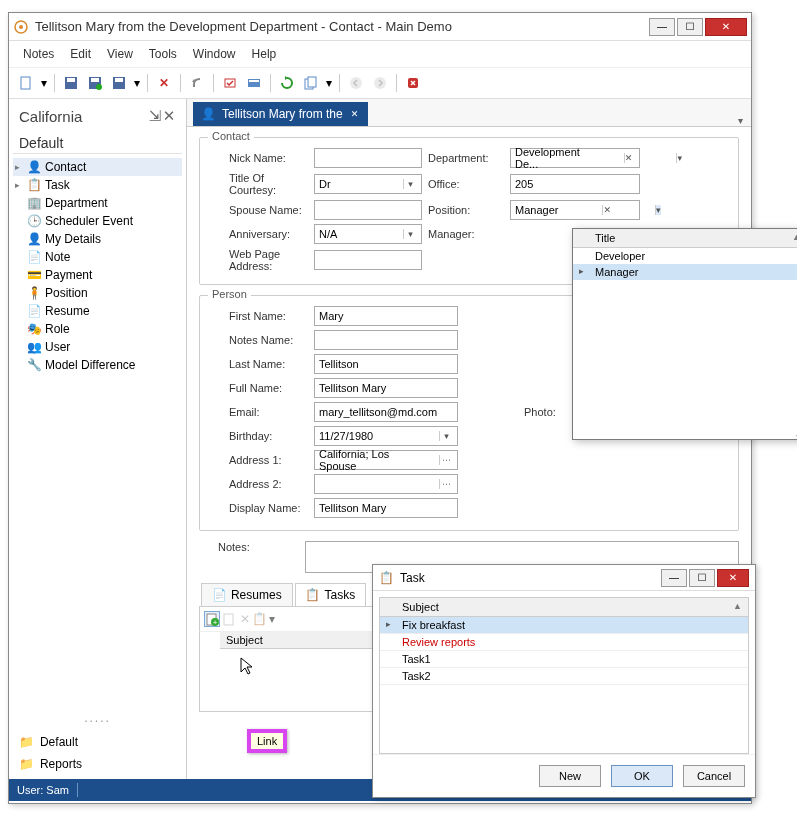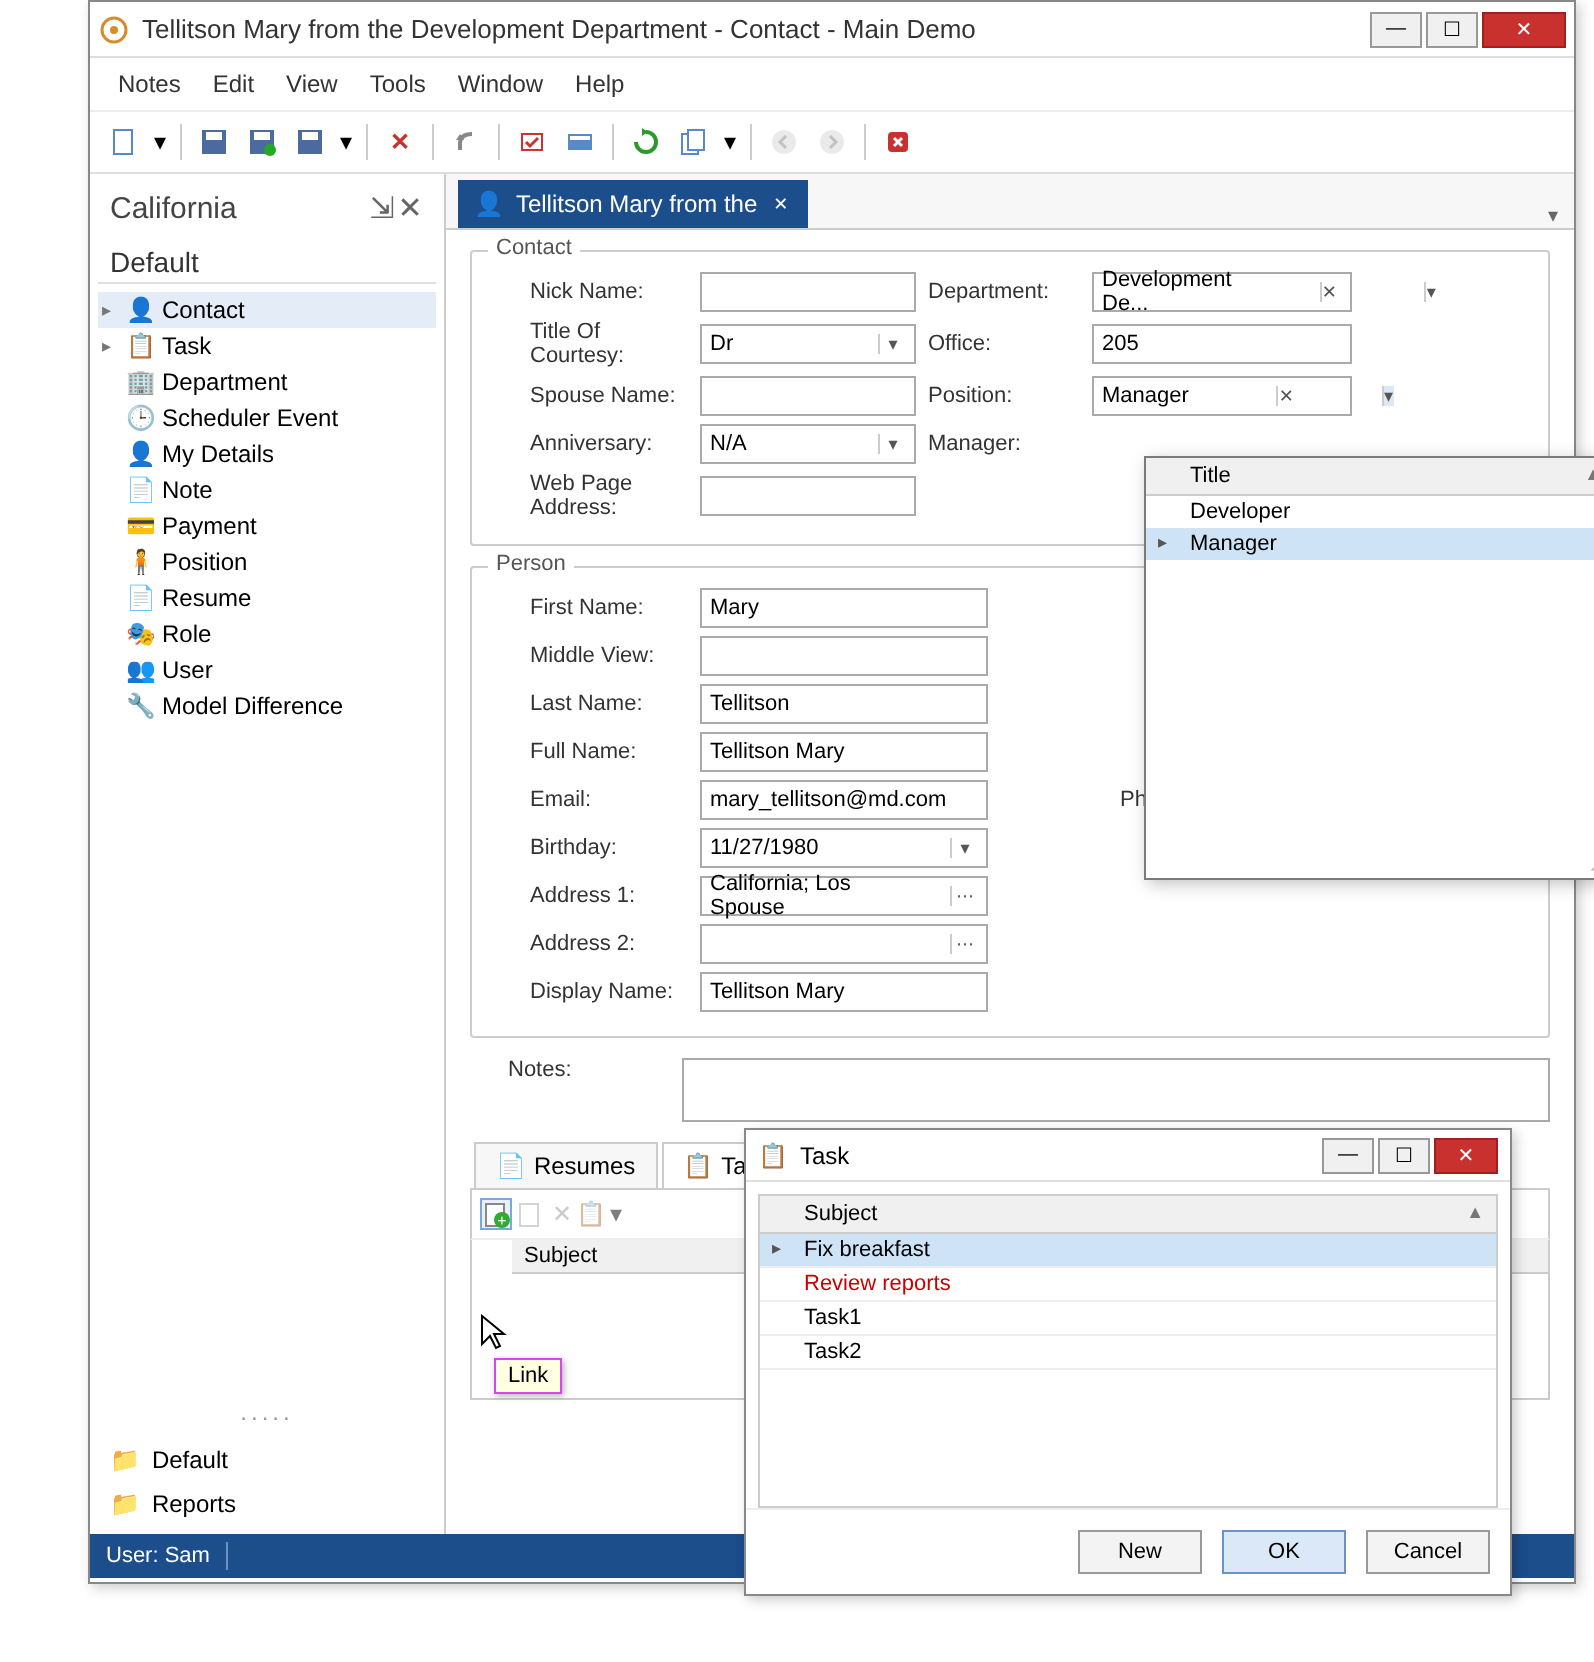--- a/index.html
+++ b/index.html
@@ -1,18 +1,18 @@
 <!DOCTYPE html>
 <html><head>
 <meta charset="utf-8">
 <style>
 * { box-sizing: border-box; margin: 0; padding: 0; }
 body { font-family: "Segoe UI", Tahoma, sans-serif; font-size: 12px; background: #fff; width: 797px; height: 831px; position: relative; overflow: hidden; }
 .window { position: absolute; border: 1px solid #888; background: #fff; box-shadow: 2px 2px 6px rgba(0,0,0,0.2); }
-.main-window { left: 8px; top: 0; width: 744px; height: 792px; margin-left: 36px; }
+.main-window { left: 8px; top: 12px; width: 744px; height: 792px; }
 .titlebar { height: 28px; display: flex; align-items: center; padding: 0 4px; background: #fff; border-bottom: 1px solid #ddd; }
 .titlebar .icon { width: 16px; height: 16px; margin-right: 6px; }
 .titlebar .title { flex: 1; font-size: 13px; color: #333; }
 .win-btns { display: flex; gap: 2px; }
 .win-btn { width: 26px; height: 18px; display: flex; align-items: center; justify-content: center; font-size: 10px; border: 1px solid #999; background: #f0f0f0; cursor: pointer; }
 .win-btn.close { background: #c8312d; color: #fff; border-color: #a02020; width: 42px; }
 .win-btn.close-sm { background: #c8312d; color: #fff; border-color: #a02020; width: 32px; }
 .menubar { display: flex; gap: 4px; padding: 4px 8px; border-bottom: 1px solid #eee; }
 .menubar span { padding: 2px 6px; cursor: pointer; color: #333; }
 .toolbar { display: flex; gap: 2px; padding: 4px 6px; border-bottom: 1px solid #ddd; align-items: center; }
@@ -69,21 +69,21 @@
 .task-titlebar { height: 26px; display: flex; align-items: center; padding: 0 6px; border-bottom: 1px solid #ddd; }
 .task-grid .gh { background: #f0f0f0; padding: 3px 8px 3px 22px; border-bottom: 1px solid #ccc; font-size: 11px; position: relative; }
 .task-grid .gh .up { position: absolute; right: 6px; font-size: 9px; color: #777; }
 .task-grid .gr { padding: 2px 8px 2px 22px; border-bottom: 1px solid #eee; font-size: 11px; cursor: pointer; position: relative; }
 .task-grid .gr.sel { background: #cfe3f7; }
 .task-grid .gr.sel::before { content: "▸"; position: absolute; left: 6px; font-size: 9px; color: #555; }
 .task-grid .gr.red { color: #c00; }
 .task-btns { display: flex; gap: 10px; justify-content: flex-end; padding: 10px; border-top: 1px solid #eee; margin-top: auto; }
 .btn { width: 62px; height: 22px; border: 1px solid #999; background: #f3f3f3; cursor: pointer; font-size: 11px; }
 .btn.primary { background: #dbe8f7; border-color: #6a93c4; }
-.tooltip { position: absolute; left: 247px; top: 679px; background: #ffffe1; border: 1px solid #d946ef; padding: 2px 6px; font-size: 11px; box-shadow: 1px 1px 3px rgba(0,0,0,0.3); }
+.tooltip { position: absolute; left: 247px; top: 729px; background: #ffffe1; border: 4px solid #d946ef; padding: 2px 6px; font-size: 11px; box-shadow: 1px 1px 3px rgba(0,0,0,0.3); }
 .cursor { position: absolute; left: 240px; top: 657px; pointer-events: none; }
 svg { display: block; }
 </style>
 </head>
 <body>
 
 <div class="window main-window">
   <div class="titlebar">
     <span class="icon">
       <svg width="16" height="16">
@@ -327,21 +327,21 @@
           </div>
         </div>
 
         <div class="group">
           <div class="group-title">Person</div>
           <div class="row">
               <span class="lbl">First Name:</span>
               <input class="field wfield" value="Mary" style="">
             </div>
           <div class="row">
-              <span class="lbl">Middle View:</span>
+              <span class="lbl">Notes Name:</span>
               <input class="field wfield" value="" style="">
             </div>
           <div class="row">
               <span class="lbl">Last Name:</span>
               <input class="field wfield" value="Tellitson" style="">
             </div>
           <div class="row">
               <span class="lbl">Full Name:</span>
               <input class="field wfield" value="Tellitson Mary" style="">
             </div>

